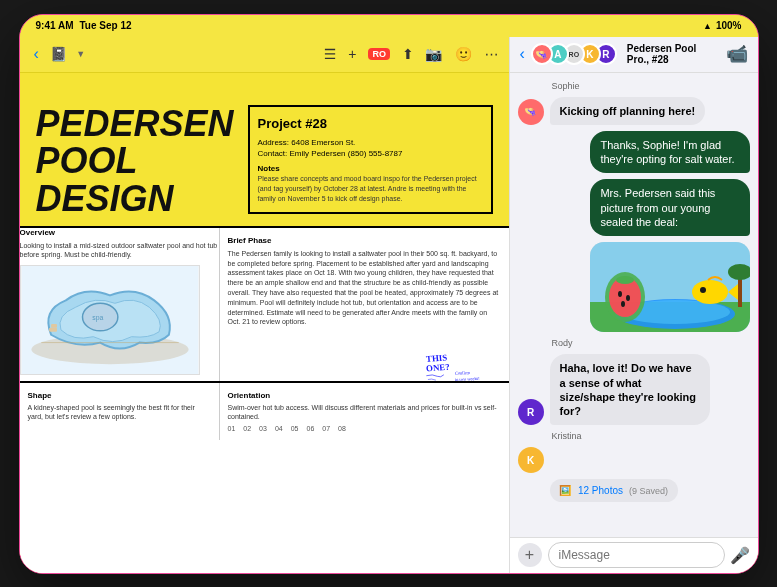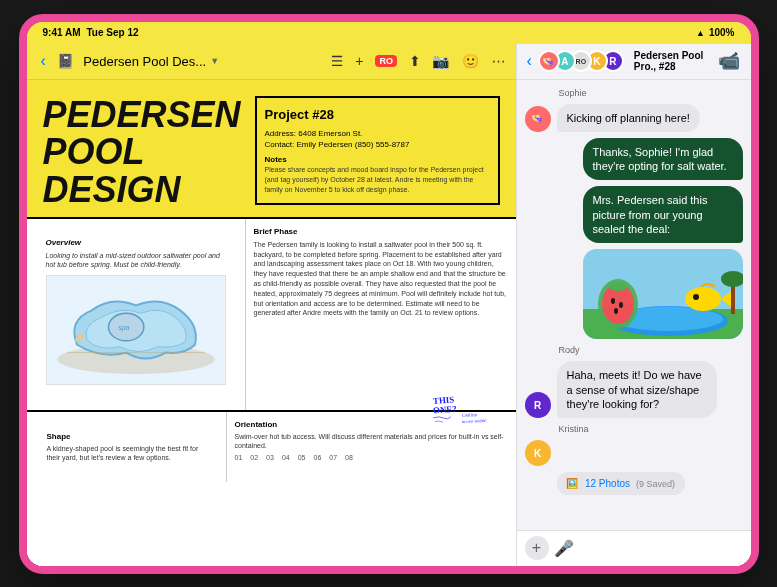--- a/index.html
+++ b/index.html
@@ -12,21 +12,21 @@
       justify-content: center;
       font-family: -apple-system, BlinkMacSystemFont, 'Helvetica Neue', sans-serif;
       overflow: hidden;
     }
 
     .ipad-frame {
       width: 740px;
       height: 560px;
       background: #f5e642;
       border-radius: 24px;
-      border: 8px solid #ec4899;
+      border: 1px solid #ec4899;
       position: relative;
       display: flex;
       flex-direction: column;
       overflow: hidden;
       box-shadow: 0 20px 60px rgba(0,0,0,0.5);
     }
 
     
     .pencil {
       position: absolute;
@@ -130,21 +130,21 @@
     .notes-content {
       flex: 1;
       background: #fff;
       overflow: hidden;
       position: relative;
     }
 
     
     .doc-header {
       background: #f5e435;
-      padding: 16px 16px 8px 16px;
+      padding: 32px 16px 8px 16px;
       display: flex;
       gap: 0;
     }
 
     .doc-big-title {
       font-size: 48px;
       font-weight: 900;
       color: #111;
       line-height: 1.0;
       flex: 0 0 200px;
@@ -152,23 +152,22 @@
     }
 
     .doc-body {
       display: flex;
       background: #fff;
       border-top: 2px solid #000;
     }
 
     .doc-left {
       flex: 0 0 200px;
-      padding: 19px;
+      padding: 0;
       border-right: 1px solid #ccc;
-      font-style: italic;
     }
 
     .doc-left h4 {
       font-size: 8px;
       font-weight: 700;
       margin-bottom: 4px;
     }
 
     .doc-left p {
       font-size: 7px;
@@ -210,21 +209,21 @@
     }
 
     .doc-footer {
       display: flex;
       border-top: 2px solid #000;
       background: #fff;
     }
 
     .doc-footer-left {
       flex: 0 0 200px;
-      padding: 20px;
+      padding: 8px;
       border-right: 1px solid #ccc;
     }
 
     .doc-footer-left h4 {
       font-size: 8px;
       font-weight: 700;
       margin-bottom: 3px;
     }
 
     .doc-footer-left p {
@@ -351,20 +350,21 @@
       padding: 7px 10px;
       border-radius: 16px;
       font-size: 11px;
       line-height: 1.3;
     }
 
     .msg-bubble.received {
       background: #e5e5ea;
       color: #000;
       border-bottom-left-radius: 4px;
+      font-weight: bold;
     }
 
     .msg-bubble.sent {
       background: #14532d;
       color: #fff;
       border-bottom-right-radius: 4px;
     }
 
     .msg-image-bubble {
       width: 160px;
@@ -471,21 +471,20 @@
   </div>
 
   <div class="main-area">
 
     <div class="notes-panel">
 
       <div class="notes-toolbar">
         <span class="back-btn">‹</span>
         <span class="book-icon">📓</span>
         <div class="notes-title-area">
-          <span class="notes-doc-title">Pedersen Pool Des...</span>
           <span style="font-size:9px;color:#666;">▼</span>
         </div>
         <div class="notes-toolbar-icons">
           <span class="toolbar-icon">☰</span>
           <span class="toolbar-icon">+</span>
           <span class="toolbar-icon" style="background:#ff3b30;color:#fff;border-radius:4px;padding:1px 4px;font-size:9px;font-weight:700;">RO</span>
           <span class="toolbar-icon">⬆</span>
           <span class="toolbar-icon">📷</span>
           <span class="toolbar-icon">🙂</span>
           <span class="toolbar-icon">⋯</span>
@@ -646,39 +645,40 @@
 
               <rect x="148" y="30" width="4" height="35" fill="#8B4513"></rect>
               <ellipse cx="150" cy="30" rx="12" ry="8" fill="#2e7d32"></ellipse>
             </svg>
           </div>
         </div>
 
         <div style="font-size:9px;color:#666;margin-left:34px;">Rody</div>
         <div class="msg-bubble-row">
           <div class="msg-avatar-small" style="background:#5f27cd;">R</div>
-          <div class="msg-bubble received">Haha, meets it! Do we have a sense of what size/shape they're looking for?</div>
+          <div class="msg-bubble received">Haha, love it! Do we have a sense of what size/shape they're looking for?</div>
         </div>
 
         <div style="font-size:9px;color:#666;margin-left:34px;">Kristina</div>
         <div class="msg-bubble-row">
           <div class="msg-avatar-small" style="background:#f7b731;">K</div>
         </div>
 
         <div class="msg-bubble-row">
           <div style="width:26px;"></div>
           <div class="msg-file-bubble">
             <span>🖼️</span>
             <span>12 Photos</span>
             <span style="color:#888;font-size:9px;">(9 Saved)</span>
           </div>
         </div>
 
       </div>
 
       <div class="messages-input-bar">
         <div class="msg-add-btn">+</div>
+        <input class="msg-input" type="text" readonly="" placeholder="iMessage" style="">
         <span class="msg-mic-btn">🎤</span>
       </div>
 
     </div>
   </div>
 </div>
 
 </body></html>

